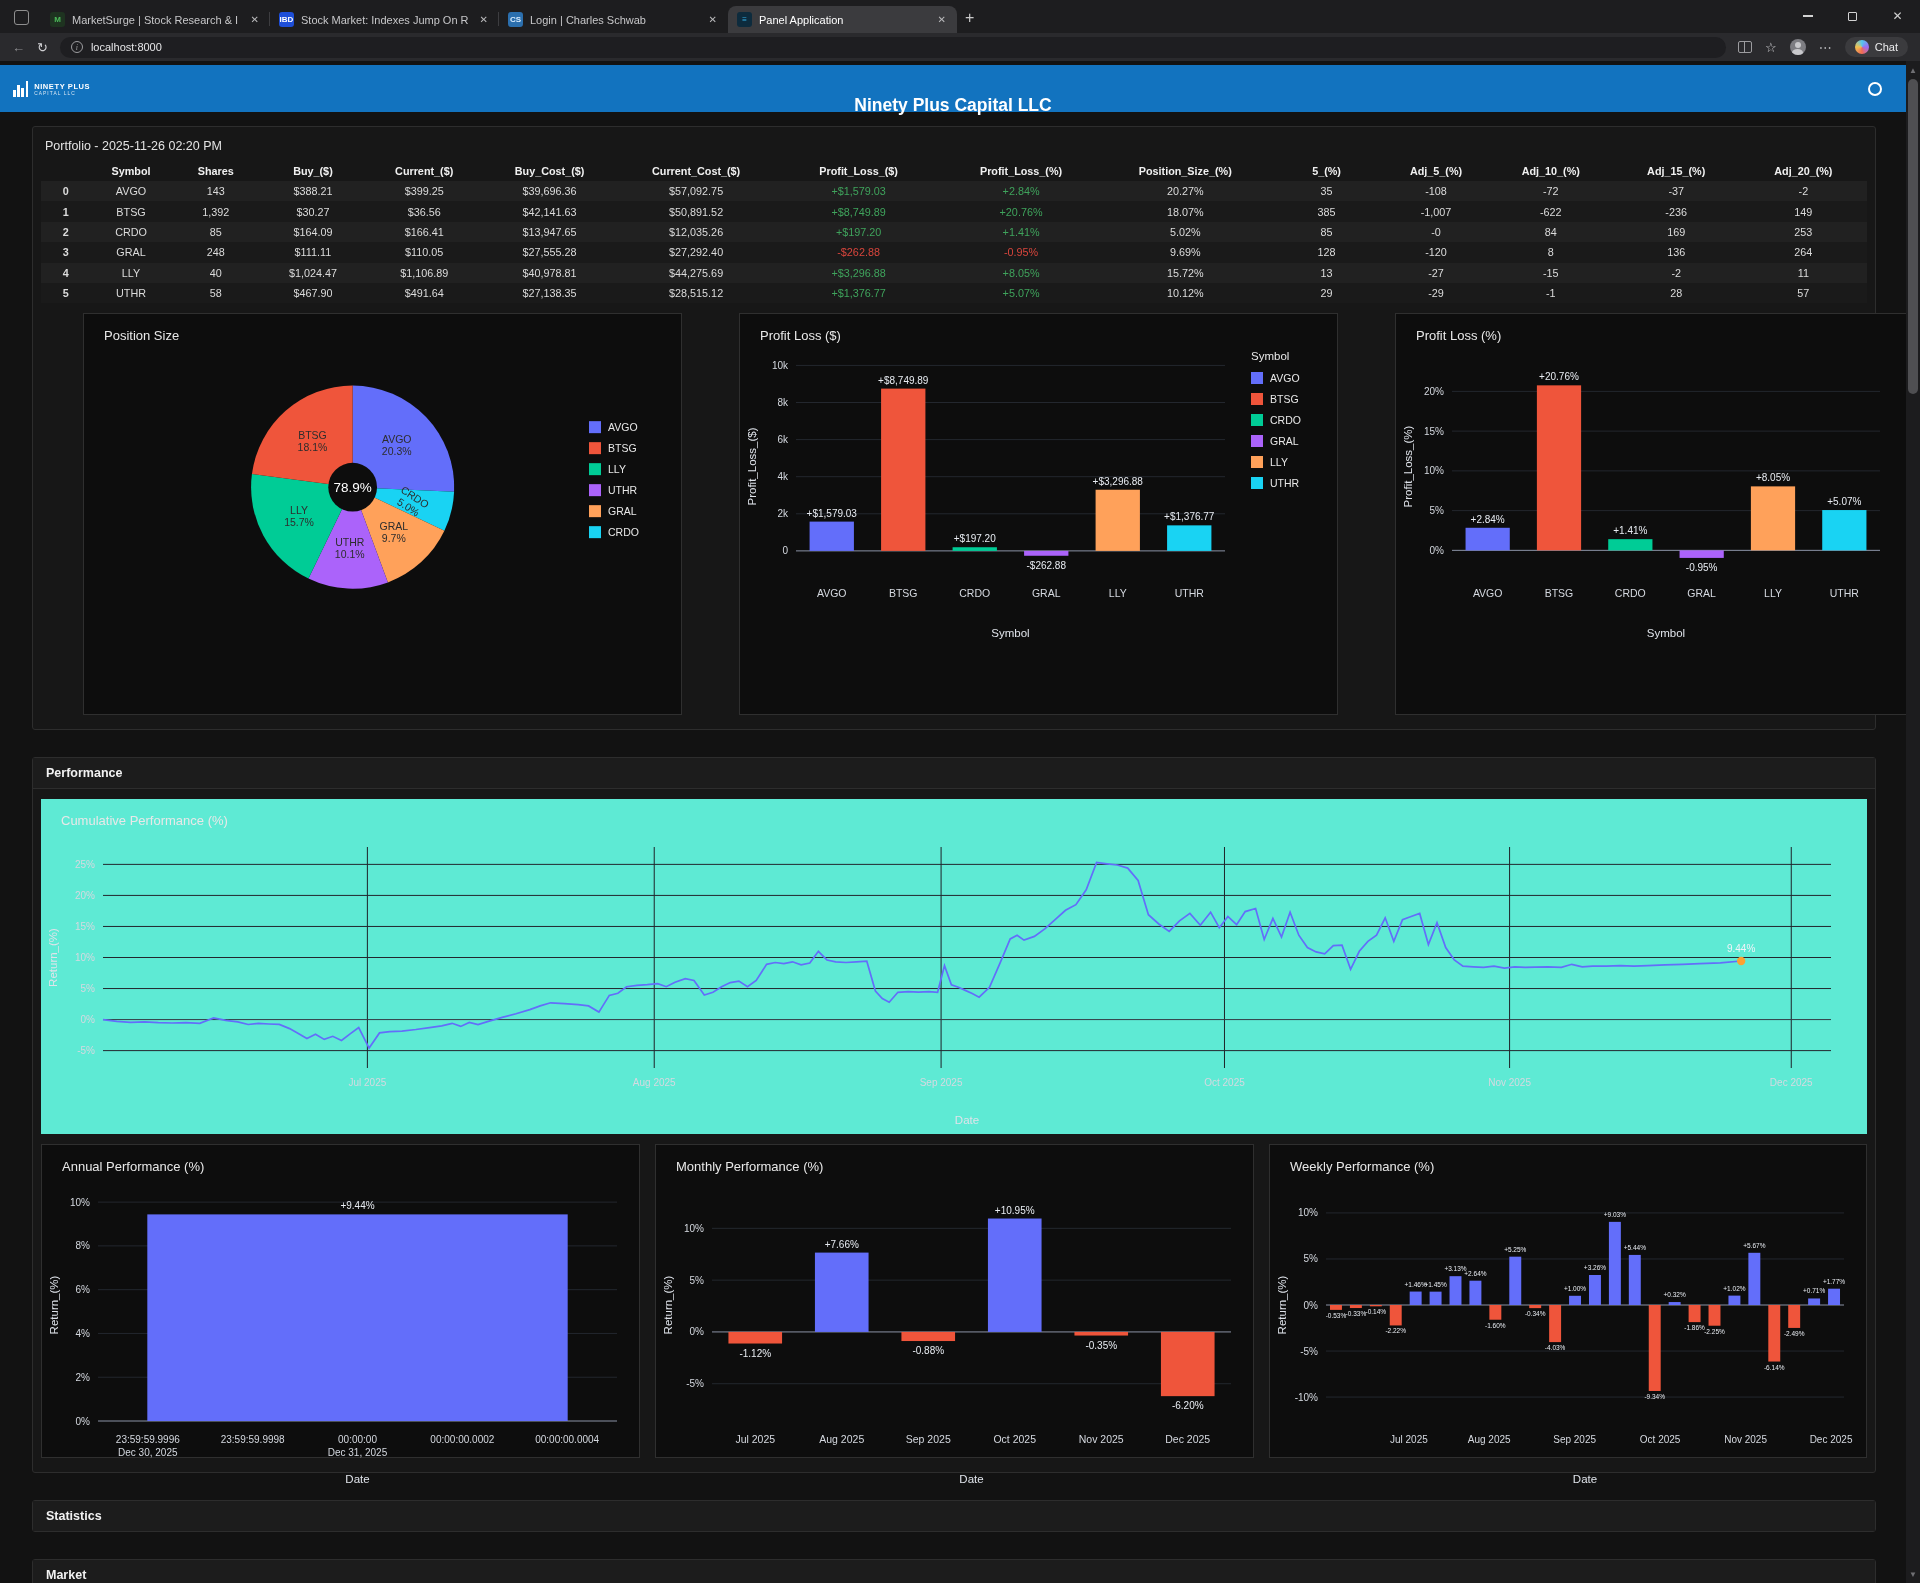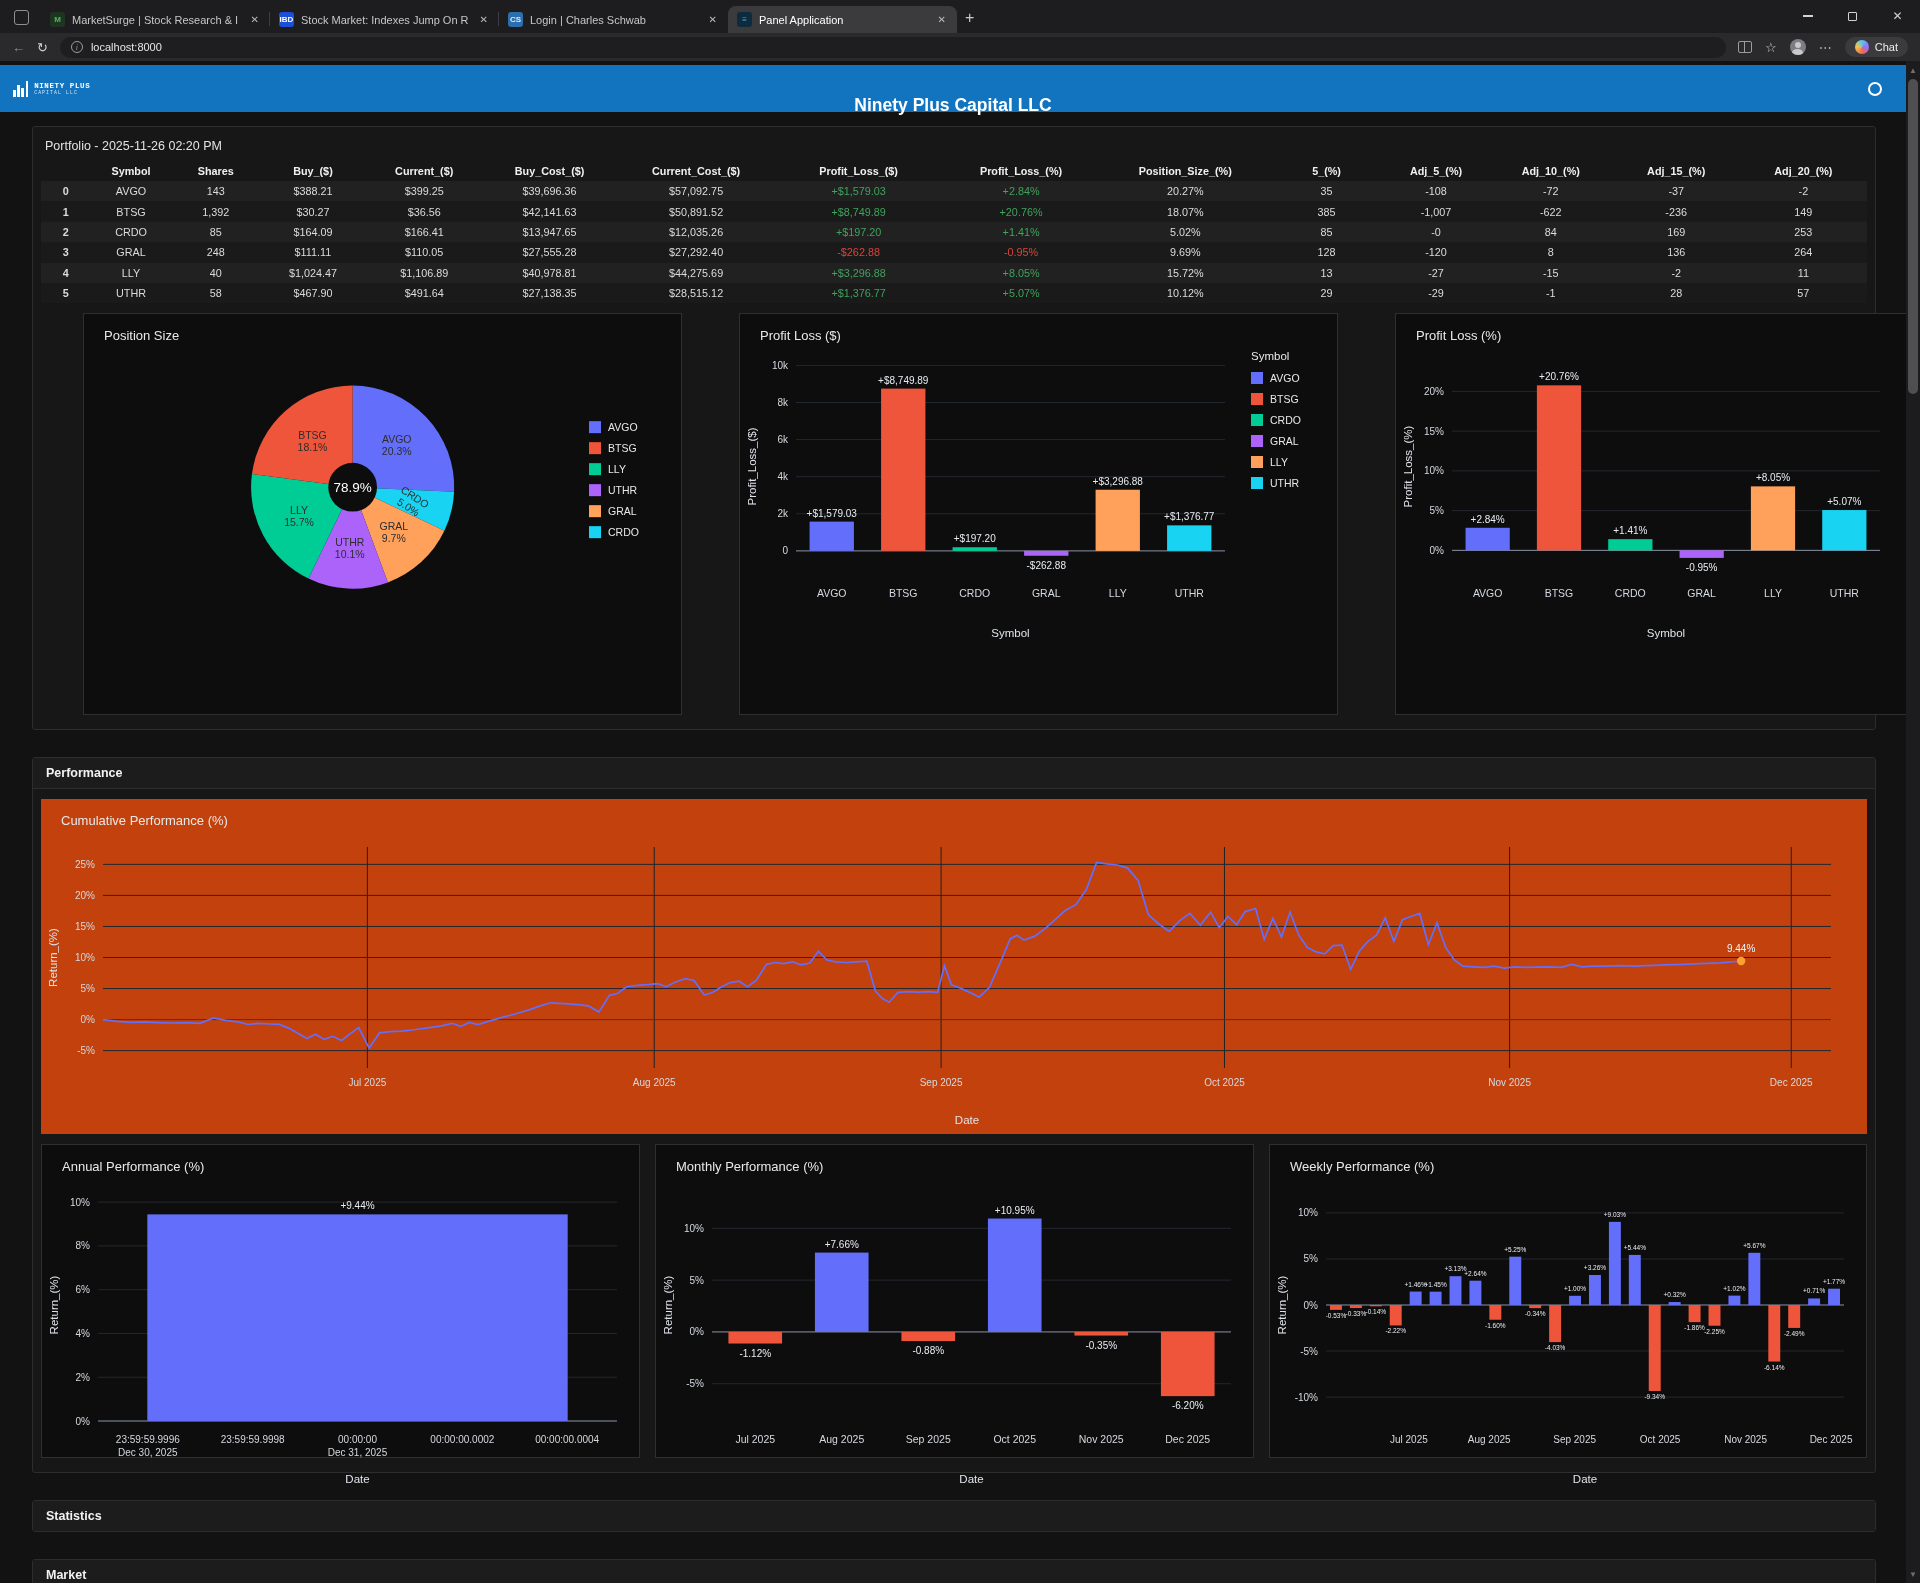--- a/index.html
+++ b/index.html
@@ -34,21 +34,21 @@
   .avatar:after { content:""; position:absolute; left:2.5px; top:10px; width:11px; height:7px; border-radius:50% 50% 0 0; background:#c9c9cc; }
   .split-ic { width:14px; height:12px; border:1.3px solid #9c9c9f; border-radius:2px; position:relative; }
   .split-ic:before { content:""; position:absolute; left:5px; top:0; bottom:0; width:1.3px; background:#9c9c9f; }
   .chat-pill { display:flex; align-items:center; gap:6px; background:#3b3b3e; border-radius:11px; padding:3px 10px; color:#ececee; font-size:11px; }
   .chat-ic { width:14px; height:14px; border-radius:50%; background:conic-gradient(#53c7f0,#9b6cf5,#f06a55,#f0c24f,#53c7f0); }
 
   
   .page { position:relative; height:1522px; background:#121212; padding-top:4px; }
   .appheader { height:47px; background:#1273bf; margin-right:14px; display:flex; align-items:center; justify-content:center; position:relative; }
   .apptitle { color:#fff; font-size:17.5px; font-weight:bold;margin-top:33px; }
-  .logo { position:absolute; left:13px; display:flex; align-items:center; gap:6px;font-family:Liberation Mono, monospace; }
+  .logo { position:absolute; left:13px; display:flex; align-items:center; gap:6px; }
   .logo-bars { display:flex; align-items:flex-end; gap:1.6px; height:16px; }
   .logo-bars i { width:2.6px; background:#fff; display:block; }
   .logo-text div:first-child { color:#fff; font-size:7.5px; font-weight:bold; letter-spacing:.6px; }
   .logo-text div:last-child { color:#d9e7f4; font-size:4.8px; letter-spacing:1.1px; }
   .spinner { position:absolute; right:24px; width:14px; height:14px; border:2px solid #fff; border-radius:50%; }
 
   .content { padding:14px 30px 0 32px; margin-right:14px; }
   .card { background:#171717; border:1px solid #2d2d2d; border-radius:3px; margin-bottom:27px; }
   .card-header { padding:8px 13px; background:#1c1c1c; border-bottom:1px solid #2d2d2d;
     color:#f2f2f2; font-size:12.5px; font-weight:bold; }
@@ -63,21 +63,21 @@
   .ptable tbody tr:nth-child(odd)  { background:#212121; }
   .ptable tbody tr:nth-child(even) { background:#1a1a1a; }
   .ptable .pos { color:#3fa35c; }
   .ptable .neg { color:#d9453c; }
   .ptable td.idx { font-weight:bold; }
 
   .chart-row { display:flex; gap:15px; margin-top:10px; }
   .chart-box { flex:1; background:#0d0d0d; border:1px solid #2f2f2f; position:relative; }
   .h335 { height:402px;margin-left:42px; }
   .h350 { height:314px; }
-  .line-wrap { background:#c2410c; height:335px; margin-top:4px; position:relative;text-align:right; }
+  .line-wrap { background:#5eead4; height:335px; margin-top:4px; position:relative;text-align:right; }
 
   .scrollbar { position:absolute; top:0; right:0; width:14px; height:100%; background:#1c1c1e; }
   .sb-thumb { position:absolute; top:18px; left:2px; width:10px; height:315px; background:#4f4f52; border-radius:5px; }
   .sb-arrow { position:absolute; left:0; width:14px; height:14px; color:#6f6f73; font-size:8px; display:flex; align-items:center; justify-content:center; }
   svg text { font-family:"Liberation Sans", sans-serif; }
 </style>
 </head>
 <body>
 
 <div class="tabstrip">

